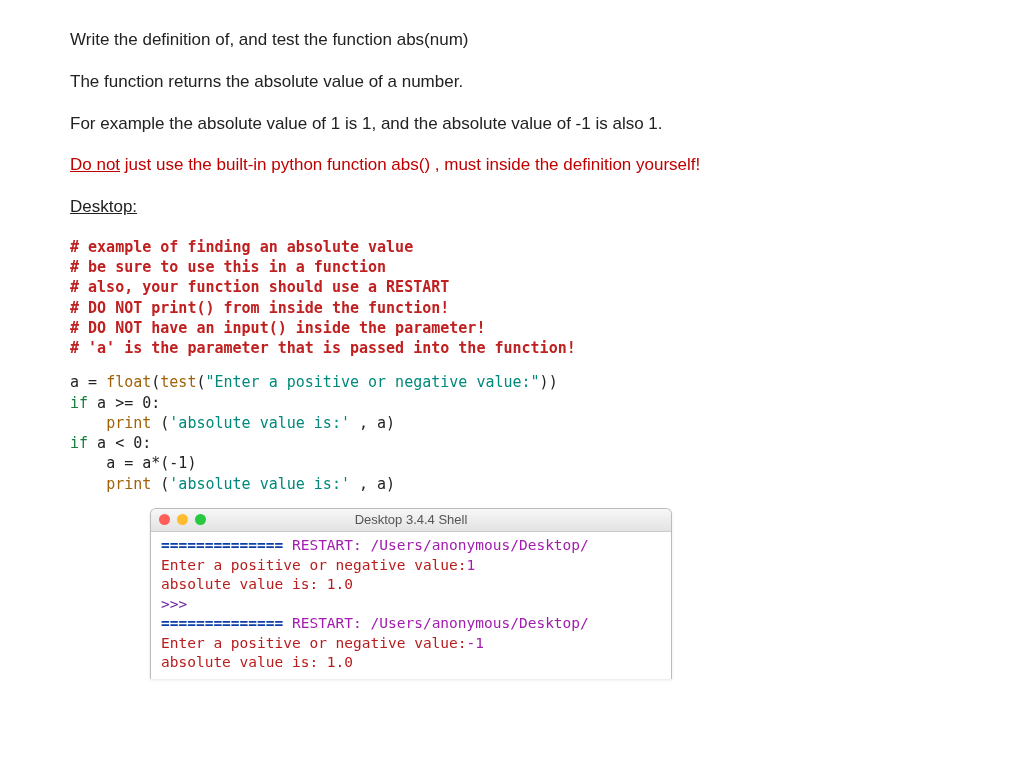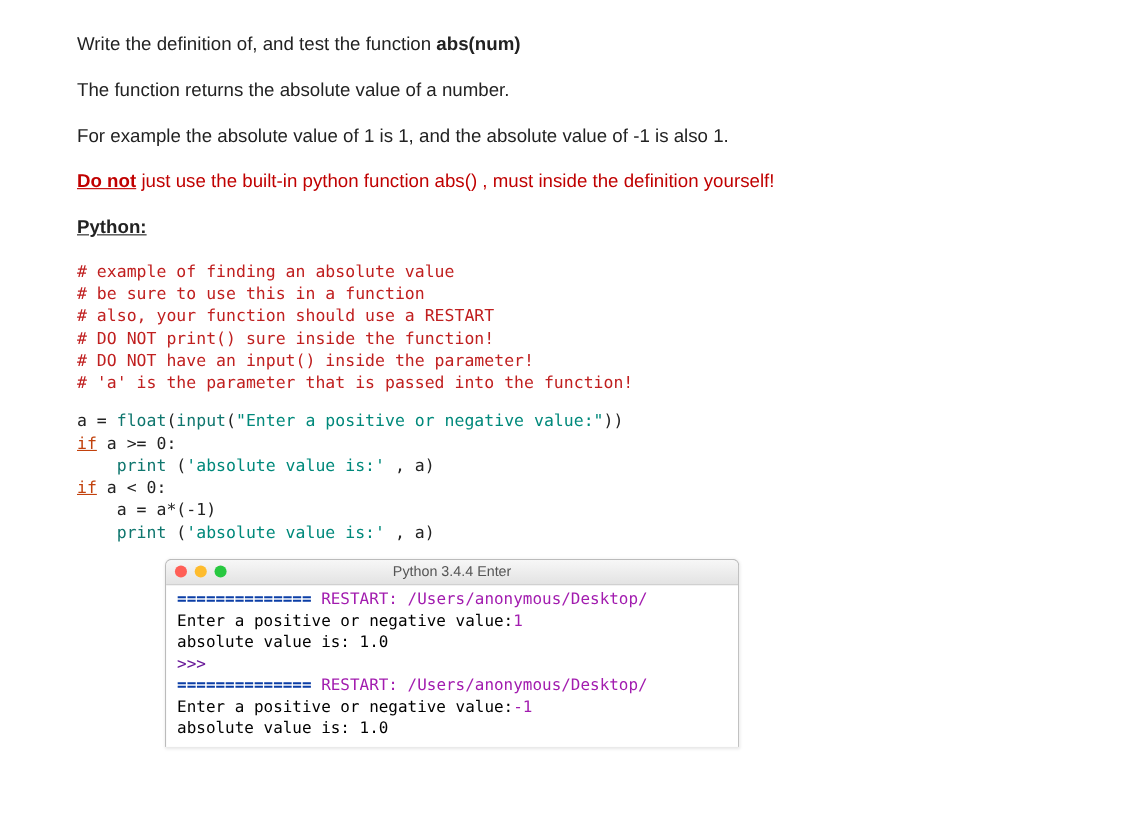--- a/index.html
+++ b/index.html
@@ -16,32 +16,32 @@
     margin: 0 0 18px 0;
     line-height: 1.4;
   }
   .warning {
     color: #c00000;
   }
   .underline {
     text-decoration: underline;
   }
   .bold {
-    font-weight: 700;
+    font-weight: 400;
   }
   .code-block {
     font-family: "Menlo", "Consolas", "DejaVu Sans Mono", monospace;
     font-size: 15px;
     line-height: 1.35;
     white-space: pre;
     margin-bottom: 14px;
   }
-  .c-comment { color: #c02020; }
-  .c-func { color: #0f766e; }
-  .c-keyword { color: #c2410c; text-decoration: underline; }
+  .c-comment { color: #c02020; font-weight: bold; }
+  .c-func { color: #a16207; }
+  .c-keyword { color: #15803d; }
   .c-string { color: #00897b; }
   .c-plain { color: #222; }
   .c-op { color: #222; }
 
   .shell-window {
     margin-left: 80px;
     width: 520px;
     border: 1px solid #bbb;
     border-bottom: none;
     border-radius: 6px 6px 0 0;
@@ -78,66 +78,66 @@
     color: #555;
   }
   .shell-body {
     background: #fff;
     padding: 4px 10px 6px 10px;
     font-family: "Menlo", "Consolas", "DejaVu Sans Mono", monospace;
     font-size: 14.5px;
     line-height: 1.35;
     white-space: pre-wrap;
   }
-  .sh-blue { color: #000000; }
+  .sh-blue { color: #b91c1c; }
   .sh-dblue { color: #0b3ea6; font-weight: 600; }
   .sh-black { color: #a21caf; }
   .sh-purple { color: #6a1b9a; }
 </style>
 </head>
 <body>
 
 <p>
   <span>Write the definition of, and test the function </span><span class="bold">abs(num)</span>
 </p>
 
 <p>The function returns the absolute value of a number.</p>
 
 <p>For example the absolute value of 1 is 1, and the absolute value of -1 is also 1.</p>
 
 <p class="warning">
   <span class="underline bold">Do not</span><span> just use the built-in python function abs() , must inside the definition yourself!</span>
 </p>
 
 <p>
-  <span class="underline bold">Python:</span>
+  <span class="underline bold">Desktop:</span>
 </p>
 
 <div class="code-block"><span class="c-comment"># example of finding an absolute value</span>
 <span class="c-comment"># be sure to use this in a function</span>
 <span class="c-comment"># also, your function should use a RESTART</span>
-<span class="c-comment"># DO NOT print() sure inside the function!</span>
+<span class="c-comment"># DO NOT print() from inside the function!</span>
 <span class="c-comment"># DO NOT have an input() inside the parameter!</span>
 <span class="c-comment"># 'a' is the parameter that is passed into the function!</span></div>
 
-<div class="code-block"><span class="c-plain">a</span><span class="c-op"> = </span><span class="c-func">float</span><span class="c-plain">(</span><span class="c-func">input</span><span class="c-plain">(</span><span class="c-string">"Enter a positive or negative value:"</span><span class="c-plain">))</span>
+<div class="code-block"><span class="c-plain">a</span><span class="c-op"> = </span><span class="c-func">float</span><span class="c-plain">(</span><span class="c-func">test</span><span class="c-plain">(</span><span class="c-string">"Enter a positive or negative value:"</span><span class="c-plain">))</span>
 <span class="c-keyword">if</span><span> </span><span class="c-plain">a &gt;= 0:</span>
 <span>    </span><span class="c-func">print </span><span class="c-plain">(</span><span class="c-string">'absolute value is:'</span><span class="c-plain"> , a)</span>
 <span class="c-keyword">if</span><span> </span><span class="c-plain">a &lt; 0:</span>
 <span>    </span><span class="c-plain">a = a*(-1)</span>
 <span>    </span><span class="c-func">print </span><span class="c-plain">(</span><span class="c-string">'absolute value is:'</span><span class="c-plain"> , a)</span></div>
 
 <div class="shell-window">
   <div class="titlebar">
     <div class="dots">
       <div class="dot red"></div>
       <div class="dot yellow"></div>
       <div class="dot green"></div>
     </div>
-    <div class="title">Python 3.4.4 Enter</div>
+    <div class="title">Desktop 3.4.4 Shell</div>
   </div>
   <div class="shell-body"><span class="sh-dblue">============== </span><span class="sh-black">RESTART: </span><span class="sh-black">/Users/anonymous/Desktop/</span>
 <span class="sh-blue">Enter a positive or negative value:</span><span class="sh-black">1</span>
 <span class="sh-blue">absolute value is: 1.0</span>
 <span class="sh-purple">&gt;&gt;&gt; </span>
 <span class="sh-dblue">============== </span><span class="sh-black">RESTART: </span><span class="sh-black">/Users/anonymous/Desktop/</span>
 <span class="sh-blue">Enter a positive or negative value:</span><span class="sh-black">-1</span>
 <span class="sh-blue">absolute value is: 1.0</span></div>
 </div>
 

